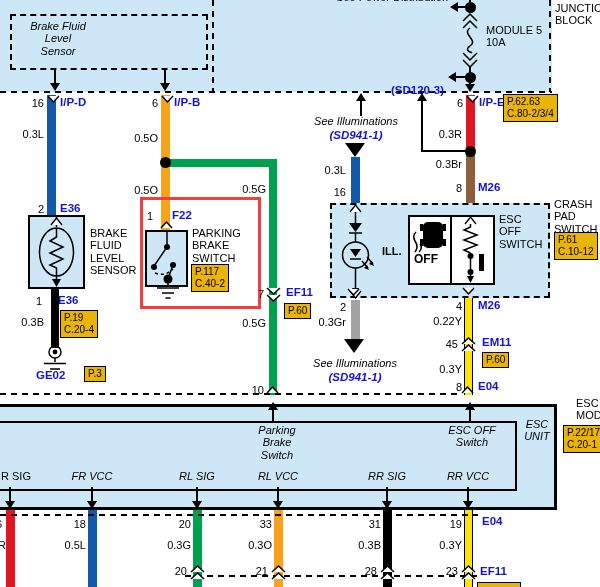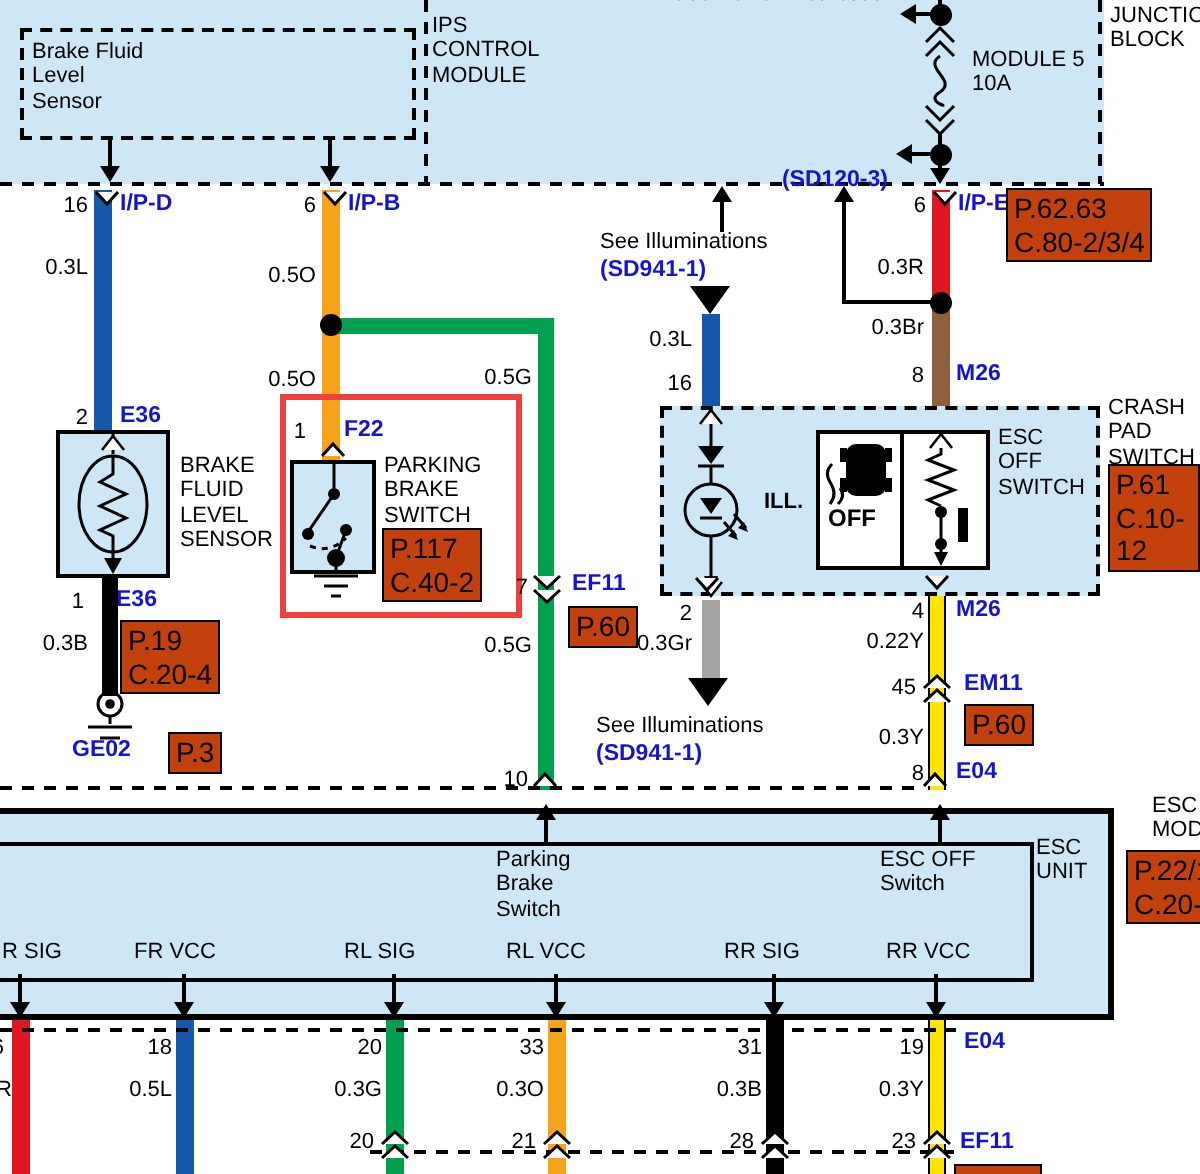--- a/index.html
+++ b/index.html
@@ -1,22 +1,22 @@
 <!DOCTYPE html>
 <html><head>
 <meta charset="utf-8">
 <style>
   html,body{margin:0;padding:0;background:#fff;}
   #stage{position:relative;width:600px;height:587px;overflow:hidden;background:#fff;
          font-family:"Liberation Sans",sans-serif;}
   .t{position:absolute;font-size:11px;line-height:1.12;color:#000;white-space:pre-line;}
-  .tc{text-align:left;}
+  .tc{text-align:center;font-style:italic;}
   .tr{text-align:right;}
   .bl{color:#1414cd;font-weight:bold;font-size:11.5px;}
-  .box{position:absolute;background:#c2410c;border:1.5px solid #000;font-size:14px;line-height:1.18;
+  .box{position:absolute;background:#eab308;border:1.5px solid #000;font-size:10px;line-height:1.18;
        padding:1px 3px;white-space:pre-line;color:#000;}
   .w{position:absolute;}
   .line{position:absolute;background:#000;}
   .dot{position:absolute;width:11px;height:11px;background:#000;border-radius:50%;}
   .dashH{position:absolute;height:2px;background:repeating-linear-gradient(90deg,#000 0 6px,transparent 6px 11px);}
   .dashV{position:absolute;width:2px;background:repeating-linear-gradient(180deg,#000 0 6px,transparent 6px 11px);}
   .bluebg{position:absolute;background:#cde7f7;}
   .dbox{position:absolute;border:2px dashed #000;background:#cde7f7;box-sizing:border-box;}
   .sbox{position:absolute;border:2px solid #000;box-sizing:border-box;}
   .ahd{position:absolute;width:0;height:0;border-left:5px solid transparent;border-right:5px solid transparent;border-top:8px solid #000;}
@@ -33,23 +33,20 @@
 <body>
 
 <div id="stage">
 
   <div class="bluebg" style="left:0;top:0;width:552px;height:92px"></div>
   <div class="dashV" style="left:549px;top:0;height:92px"></div>
   <div class="dashV" style="left:212px;top:0;height:92px"></div>
   <div class="dashH" style="left:0;top:91px;width:552px"></div>
   <div class="t" style="left:555px;top:2px;width:60px">JUNCTION
 BLOCK</div>
-  <div class="t" style="left:216px;top:7px">IPS
-CONTROL
-MODULE</div>
 
   <div class="dbox" style="left:10px;top:14px;width:198px;height:56px"></div>
   <div class="t tc" style="left:16px;top:20px;width:84px">Brake Fluid
 Level
 Sensor</div>
   <div class="line" style="left:54px;top:70px;width:2px;height:15px"></div>
   <div class="ahd" style="left:50px;top:83px"></div>
   <div class="line" style="left:164px;top:70px;width:2px;height:15px"></div>
   <div class="ahd" style="left:160px;top:83px"></div>
 

